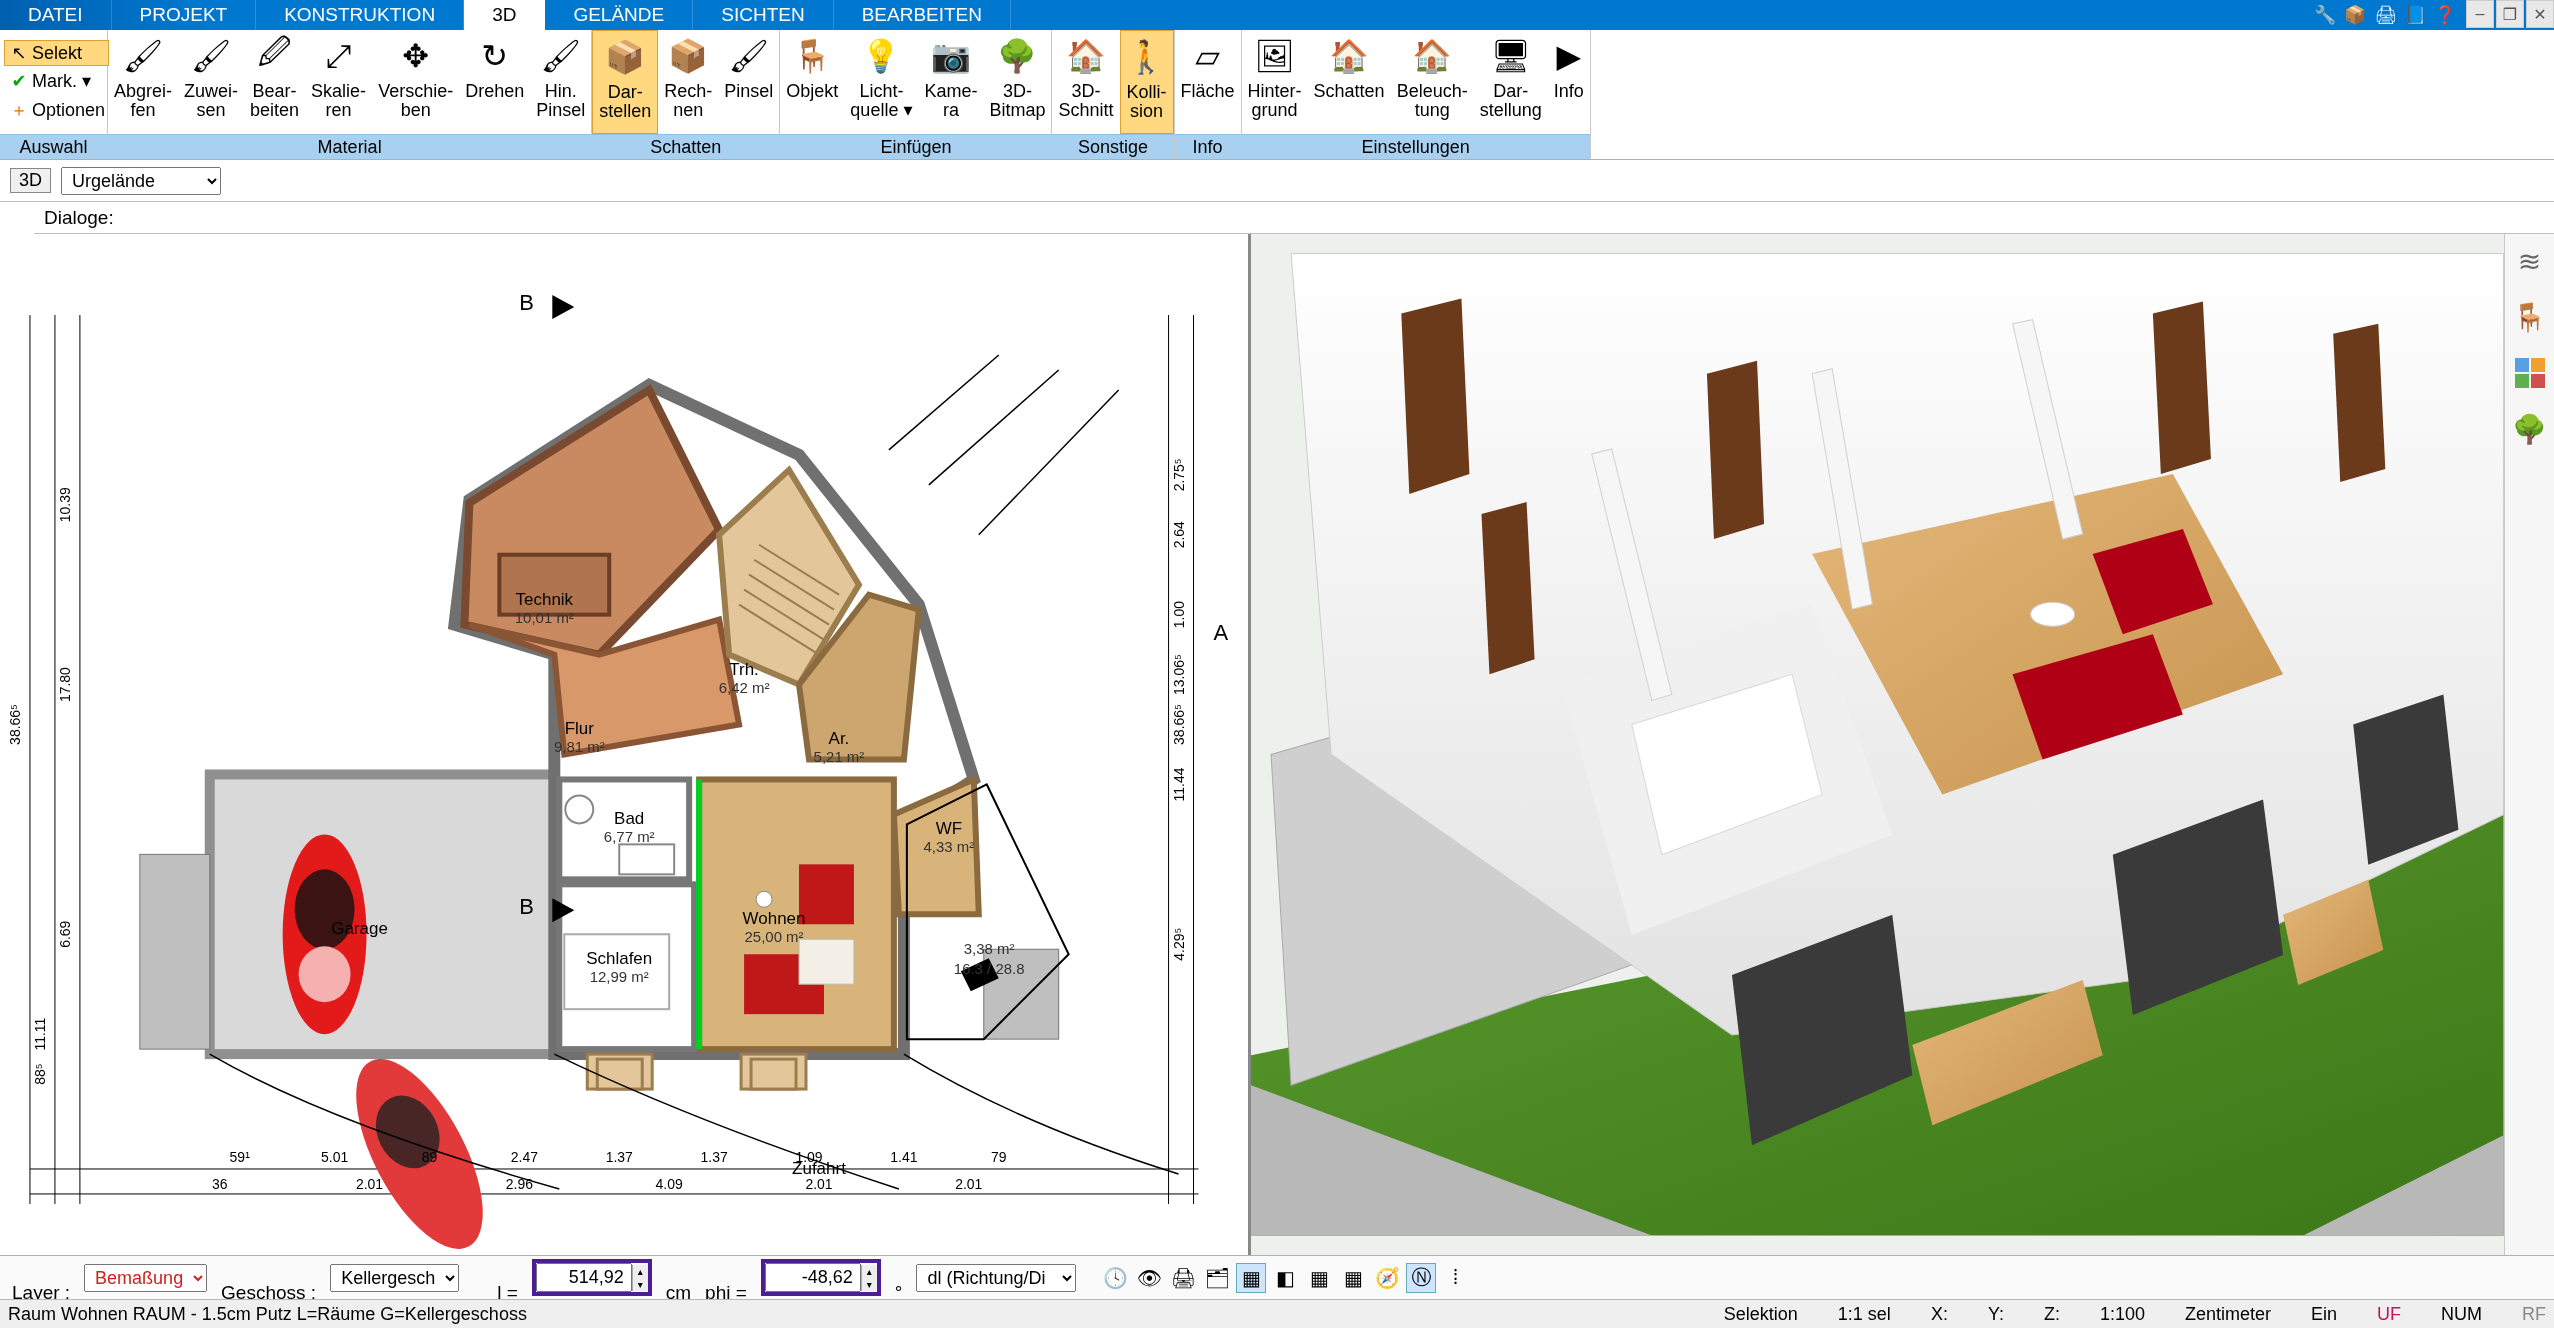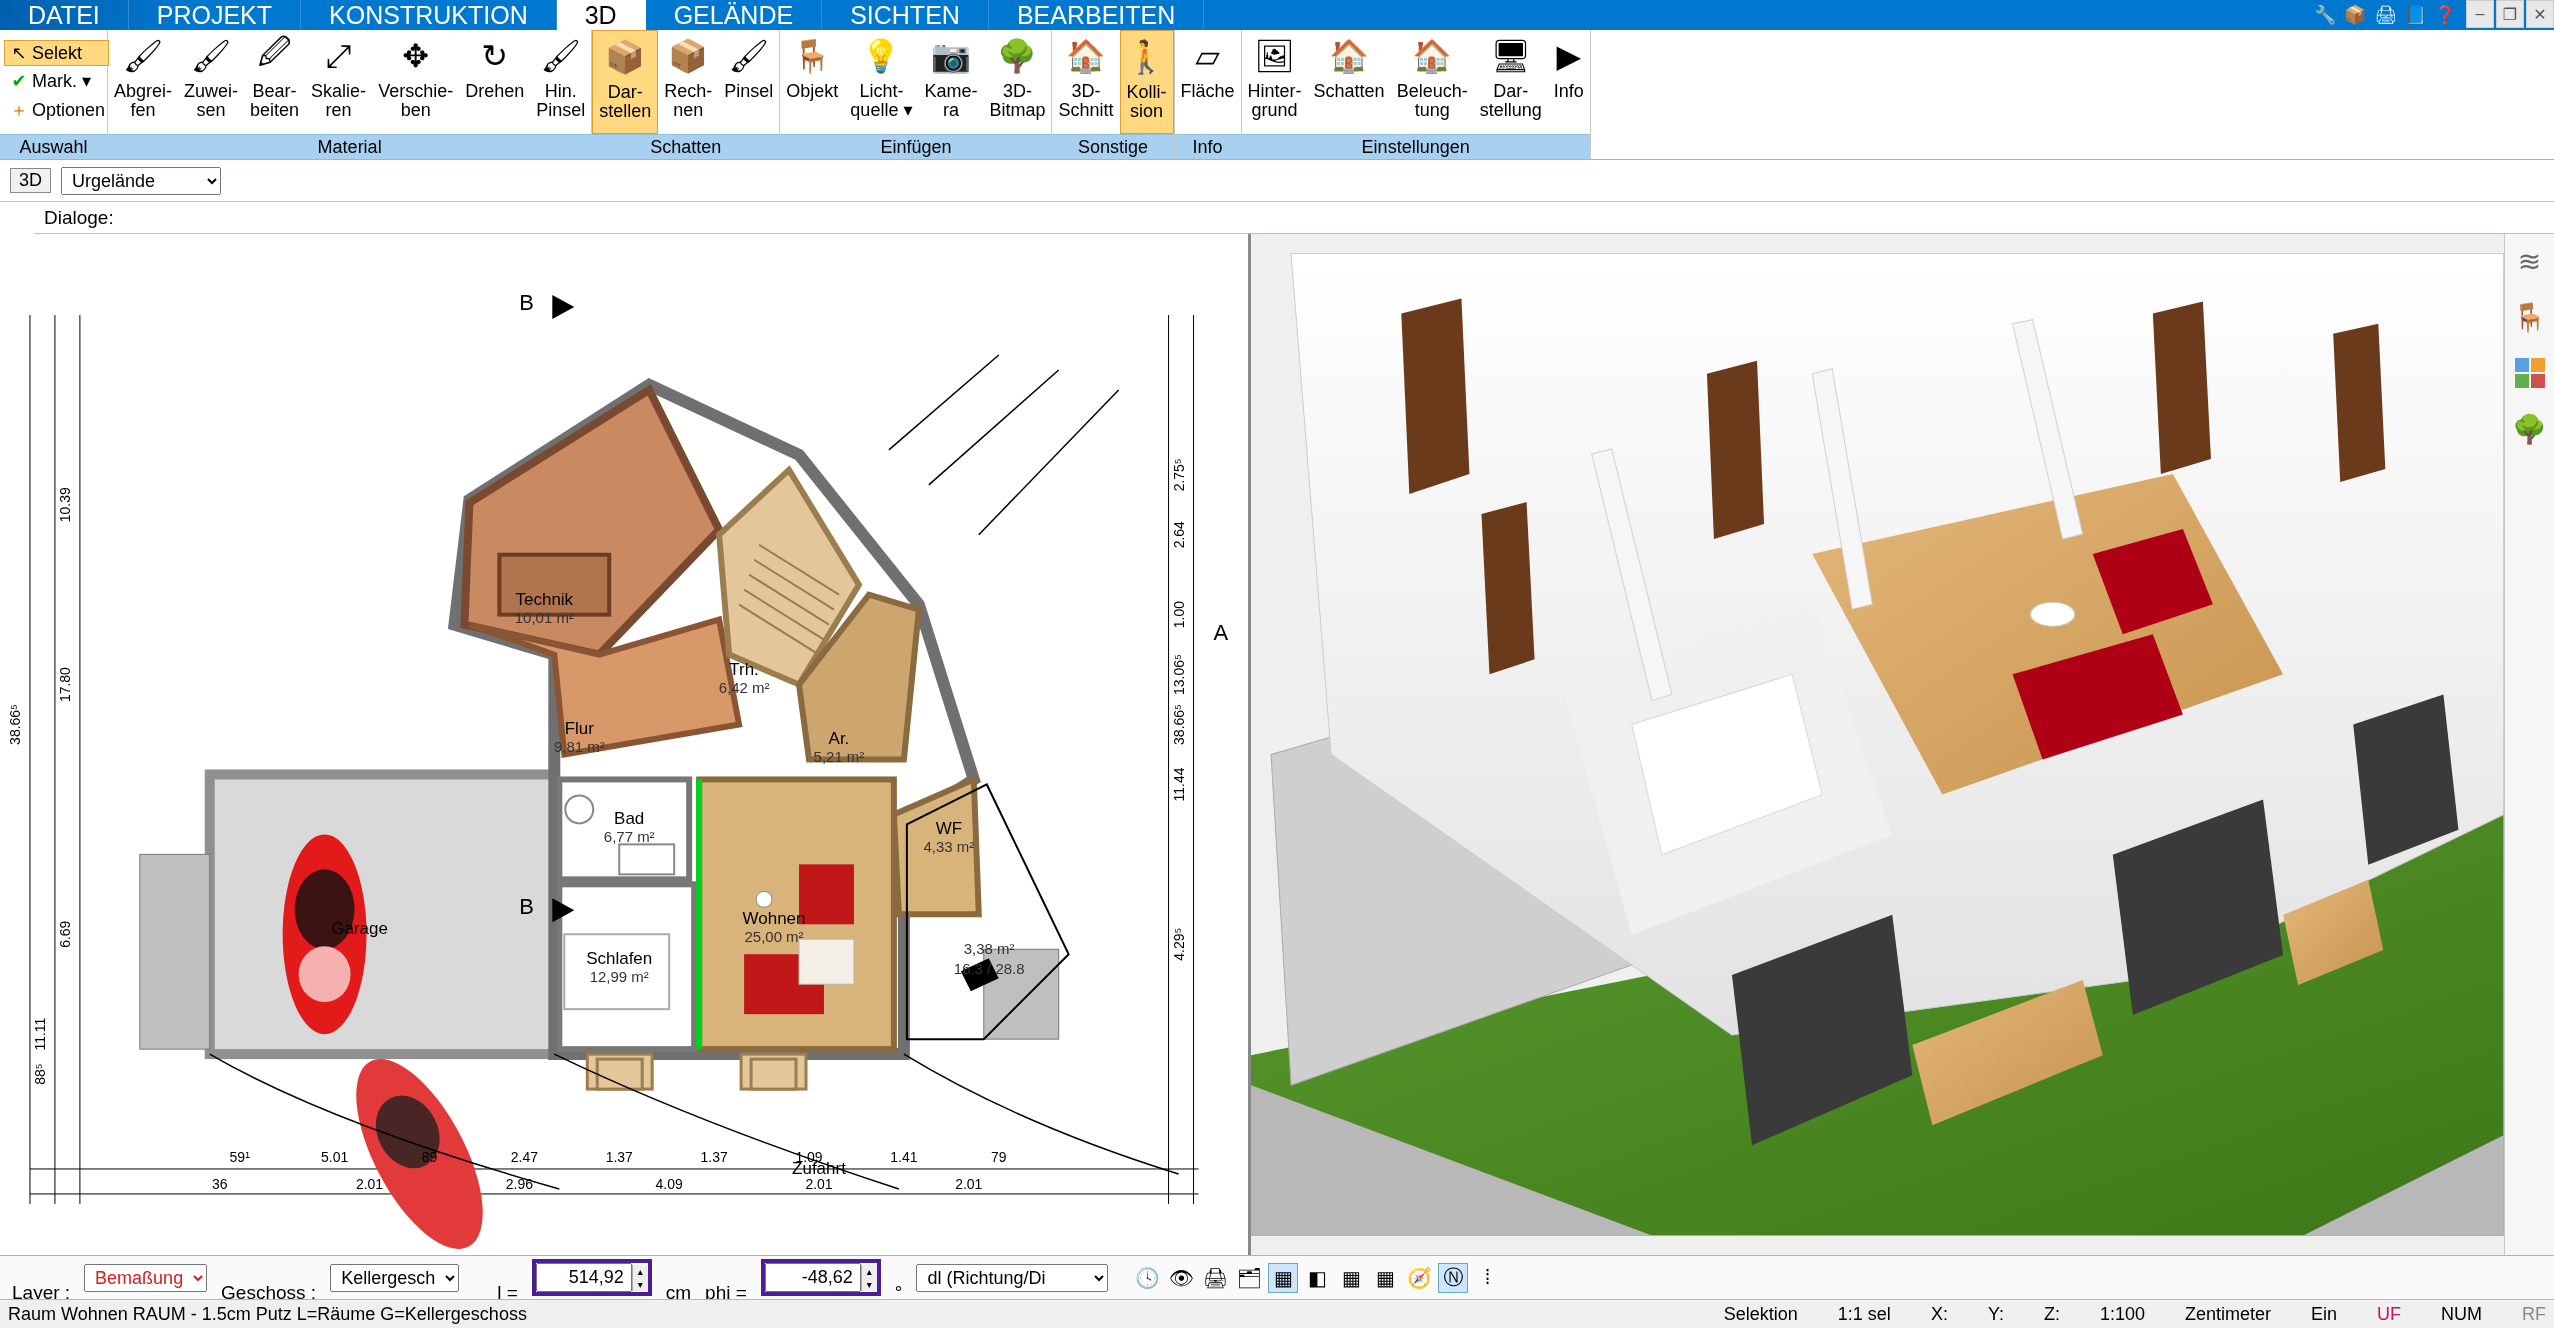--- a/index.html
+++ b/index.html
@@ -1,20 +1,20 @@
 <!DOCTYPE html>
 <html><head>
 <meta charset="utf-8">
 <style>
 * { margin: 0; padding: 0; box-sizing: border-box; font-family: 'Segoe UI', Tahoma, sans-serif; }
 body { width: 2554px; height: 1328px; overflow: hidden; background: #fff; display: flex; flex-direction: column; font-size: 19px; }
 
 
 .menubar { height: 30px; background: linear-gradient(to right, #0060b0 0%, #0078d0 8%, #0078d0 100%); display: flex; align-items: stretch; color: #fff; }
-.menu-tab { padding: 0 28px; display: flex; align-items: center; font-size: 25px; border-right: 1px solid rgba(255,255,255,0.18); cursor: pointer; }
+.menu-tab { padding: 0 28px; display: flex; align-items: center; font-size: 19px; border-right: 1px solid rgba(255,255,255,0.18); cursor: pointer; }
 .menu-tab.active { background: #fff; color: #000; }
 .menubar .spacer { flex: 1; }
 .menubar .win-icons { display: flex; align-items: center; gap: 6px; padding-right: 6px; }
 .menubar .win-icons span { width: 24px; height: 24px; display: inline-flex; align-items: center; justify-content: center; font-size: 18px; cursor: pointer; }
 .menubar .win-ctrl { display: flex; gap: 0; }
 .menubar .win-ctrl span { width: 28px; height: 28px; background: #e8e8e8; color: #555; display: inline-flex; align-items: center; justify-content: center; font-size: 16px; border: 1px solid #ccc; margin-left: 2px; cursor: pointer; }
 
 
 .ribbon { height: 130px; background: #fff; display: flex; border-bottom: 1px solid #b0b0b0; }
 .ribbon-group { display: flex; flex-direction: column; border-right: 1px solid #c8c8c8; }
@@ -519,21 +519,21 @@
   <span class="lbl">cm</span>
   <span class="lbl">phi =</span>
   <span class="spinbox">
       <input class="num" value="-48,62" style="">
       <span class="sp">
         <span>▴</span>
         <span>▾</span>
       </span>
     </span>
   <span class="lbl">°</span>
-  <select style="width:192px"><option>dl (Richtung/Di</option></select>
+  <select style="width:160px"><option>dl (Richtung/Di</option></select>
   <div class="mini-icons" id="mini-icons">
       <span>🕓</span>
       <span>👁</span>
       <span>🖨</span>
       <span>🗂</span>
       <span class="on">▦</span>
       <span>◧</span>
       <span>▦</span>
       <span>▦</span>
       <span>🧭</span>

